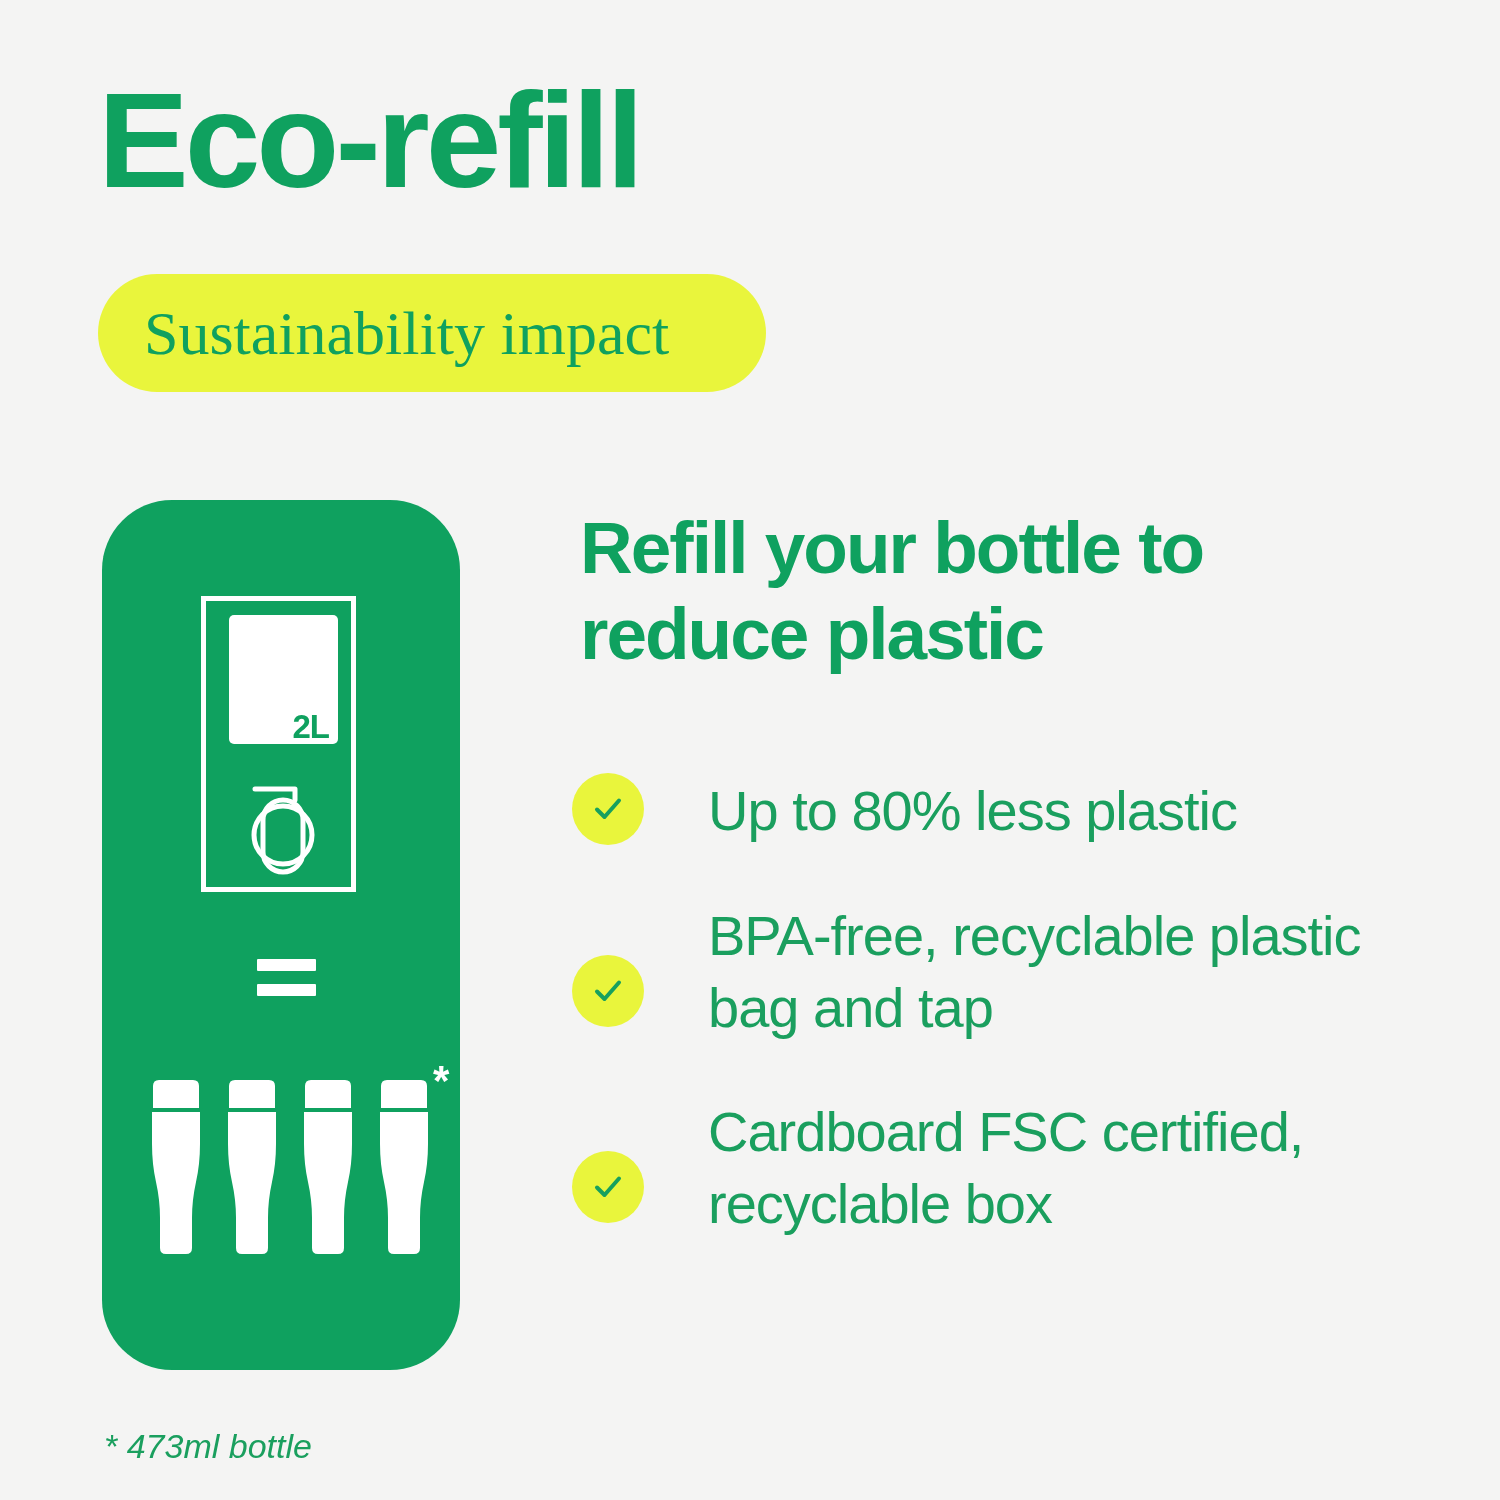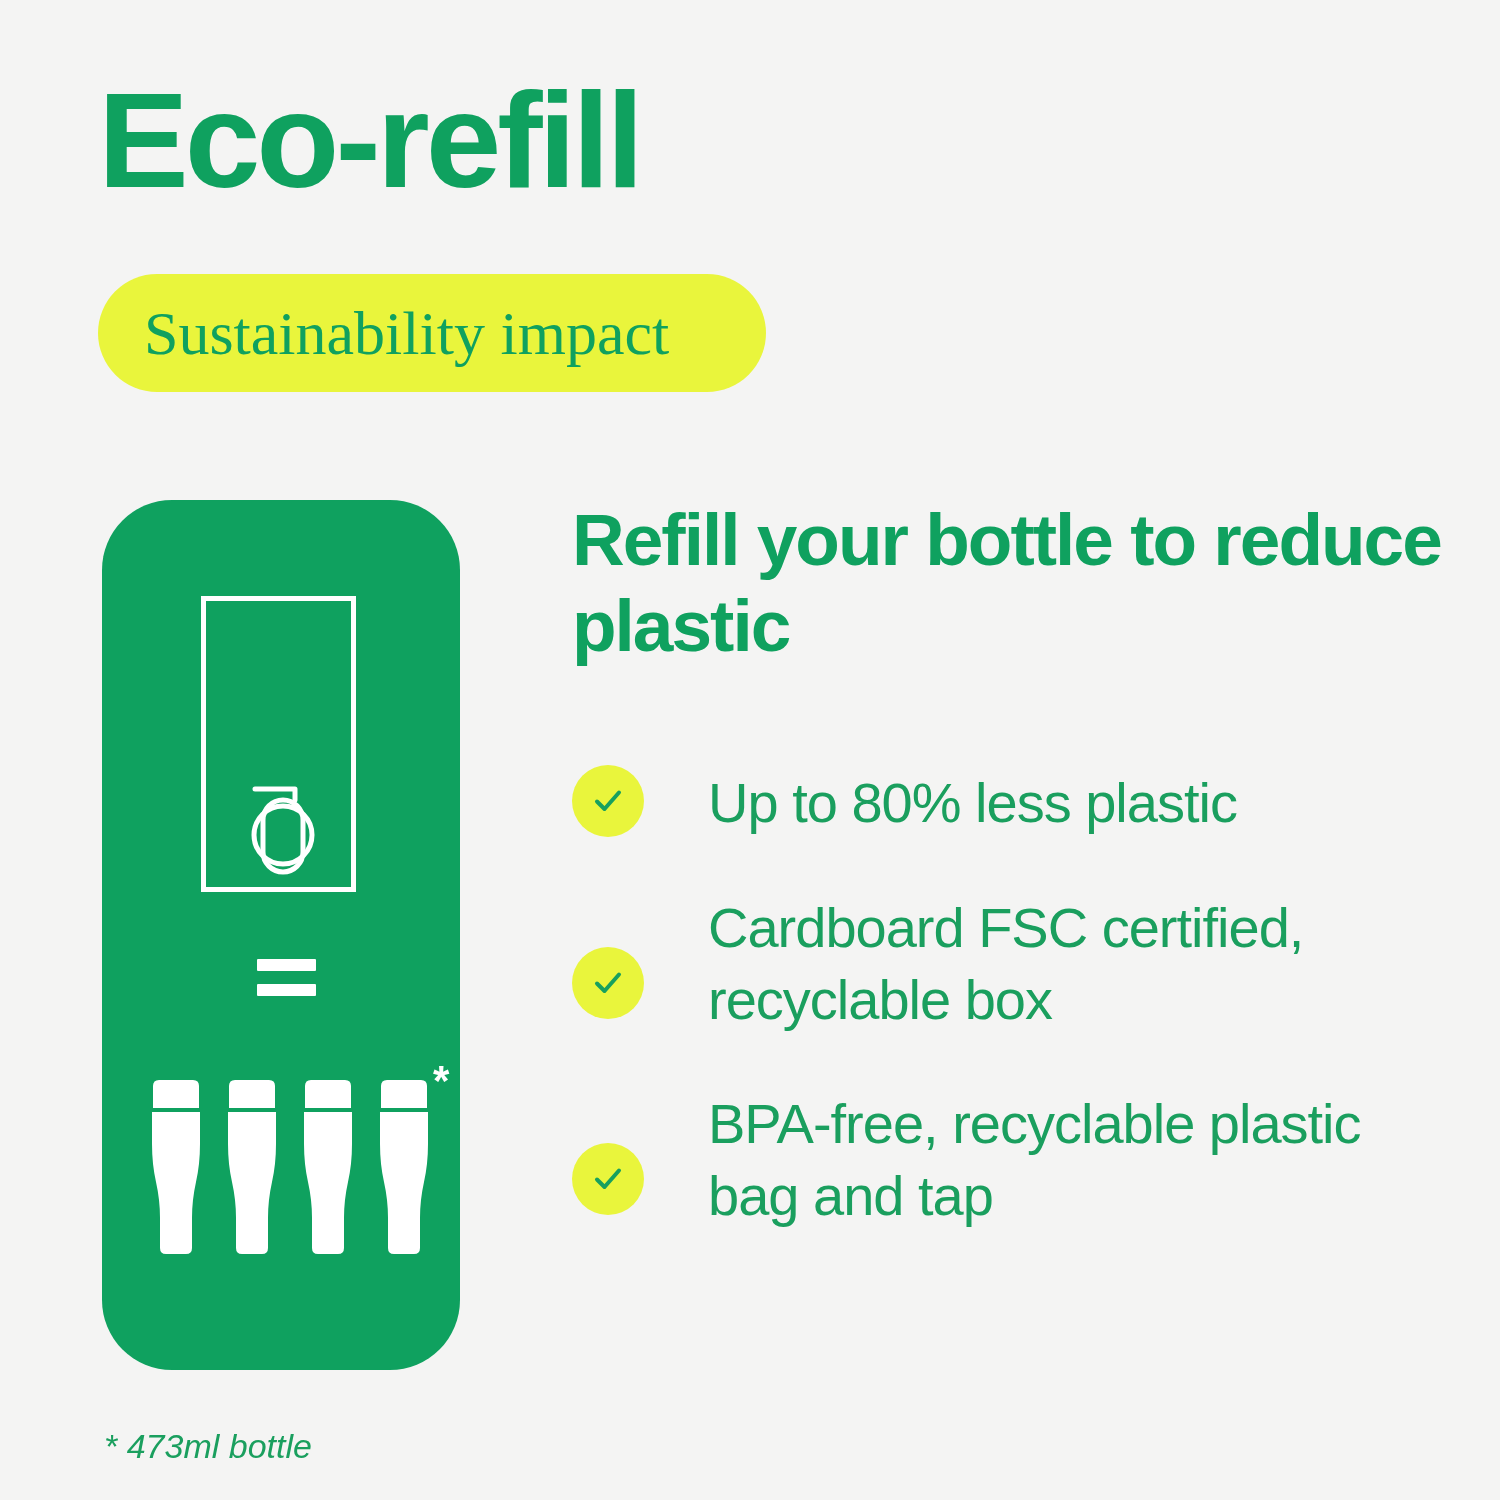--- a/index.html
+++ b/index.html
@@ -165,21 +165,21 @@
     top: 497px;
     width: 880px;
   }
   .heading {
     font-family: "Liberation Sans", sans-serif;
     font-weight: 700;
     font-size: 73px;
     line-height: 1.18;
     letter-spacing: -2px;
     color: #0fa15f;
-    margin: 0;
+    margin: 8px;
   }
 
   .features {
     margin: 0;
     padding: 0;
     list-style: none;
     margin-top: 94px;
   }
   .feature {
     display: flex;
@@ -235,20 +235,23 @@
 
   <div class="title">Eco-refill</div>
 
   <div class="badge">
     <span class="badge-label">Sustainability impact</span>
   </div>
 
   <div class="panel">
 
     <div class="carton">
+      <div class="pouch">
+        <span class="pouch-label">2L</span>
+      </div>
       <div class="tap">
         <svg viewBox="0 0 78 100" xmlns="http://www.w3.org/2000/svg">
           <circle cx="39" cy="58" r="29" fill="none" stroke="#ffffff" stroke-width="5"></circle>
           <rect x="19" y="23" width="40" height="72" rx="20" ry="20" fill="none" stroke="#ffffff" stroke-width="5"></rect>
           <path d="M11 12 H51 V23" fill="none" stroke="#ffffff" stroke-width="5" stroke-linejoin="round" stroke-linecap="round"></path>
         </svg>
       </div>
     </div>
 
     <div class="equals">
@@ -292,35 +295,35 @@
     <ul class="features">
       <li class="feature f1">
         <span class="check-badge">
           <svg width="40" height="40" viewBox="0 0 40 40" xmlns="http://www.w3.org/2000/svg">
             <path d="M9 20.5 L16.5 28 L31 11.5" fill="none" stroke="#17a05e" stroke-width="4" stroke-linecap="round" stroke-linejoin="round"></path>
           </svg>
         </span>
         <span class="feature-text">Up to 80% less plastic</span>
       </li>
 
+      <li class="feature f2">
+        <span class="check-badge">
+          <svg width="40" height="40" viewBox="0 0 40 40" xmlns="http://www.w3.org/2000/svg">
+            <path d="M9 20.5 L16.5 28 L31 11.5" fill="none" stroke="#17a05e" stroke-width="4" stroke-linecap="round" stroke-linejoin="round"></path>
+          </svg>
+        </span>
+        <span class="feature-text">BPA-free, recyclable plastic bag and tap</span>
+      </li>
+
       <li class="feature f3">
         <span class="check-badge">
           <svg width="40" height="40" viewBox="0 0 40 40" xmlns="http://www.w3.org/2000/svg">
             <path d="M9 20.5 L16.5 28 L31 11.5" fill="none" stroke="#17a05e" stroke-width="4" stroke-linecap="round" stroke-linejoin="round"></path>
           </svg>
         </span>
         <span class="feature-text">Cardboard FSC certified, recyclable box</span>
       </li>
-
-      <li class="feature f2">
-        <span class="check-badge">
-          <svg width="40" height="40" viewBox="0 0 40 40" xmlns="http://www.w3.org/2000/svg">
-            <path d="M9 20.5 L16.5 28 L31 11.5" fill="none" stroke="#17a05e" stroke-width="4" stroke-linecap="round" stroke-linejoin="round"></path>
-          </svg>
-        </span>
-        <span class="feature-text">BPA-free, recyclable plastic bag and tap</span>
-      </li>
     </ul>
   </div>
 
   <div class="footnote">* 473ml bottle</div>
 
 </div>
 
 </body></html>

